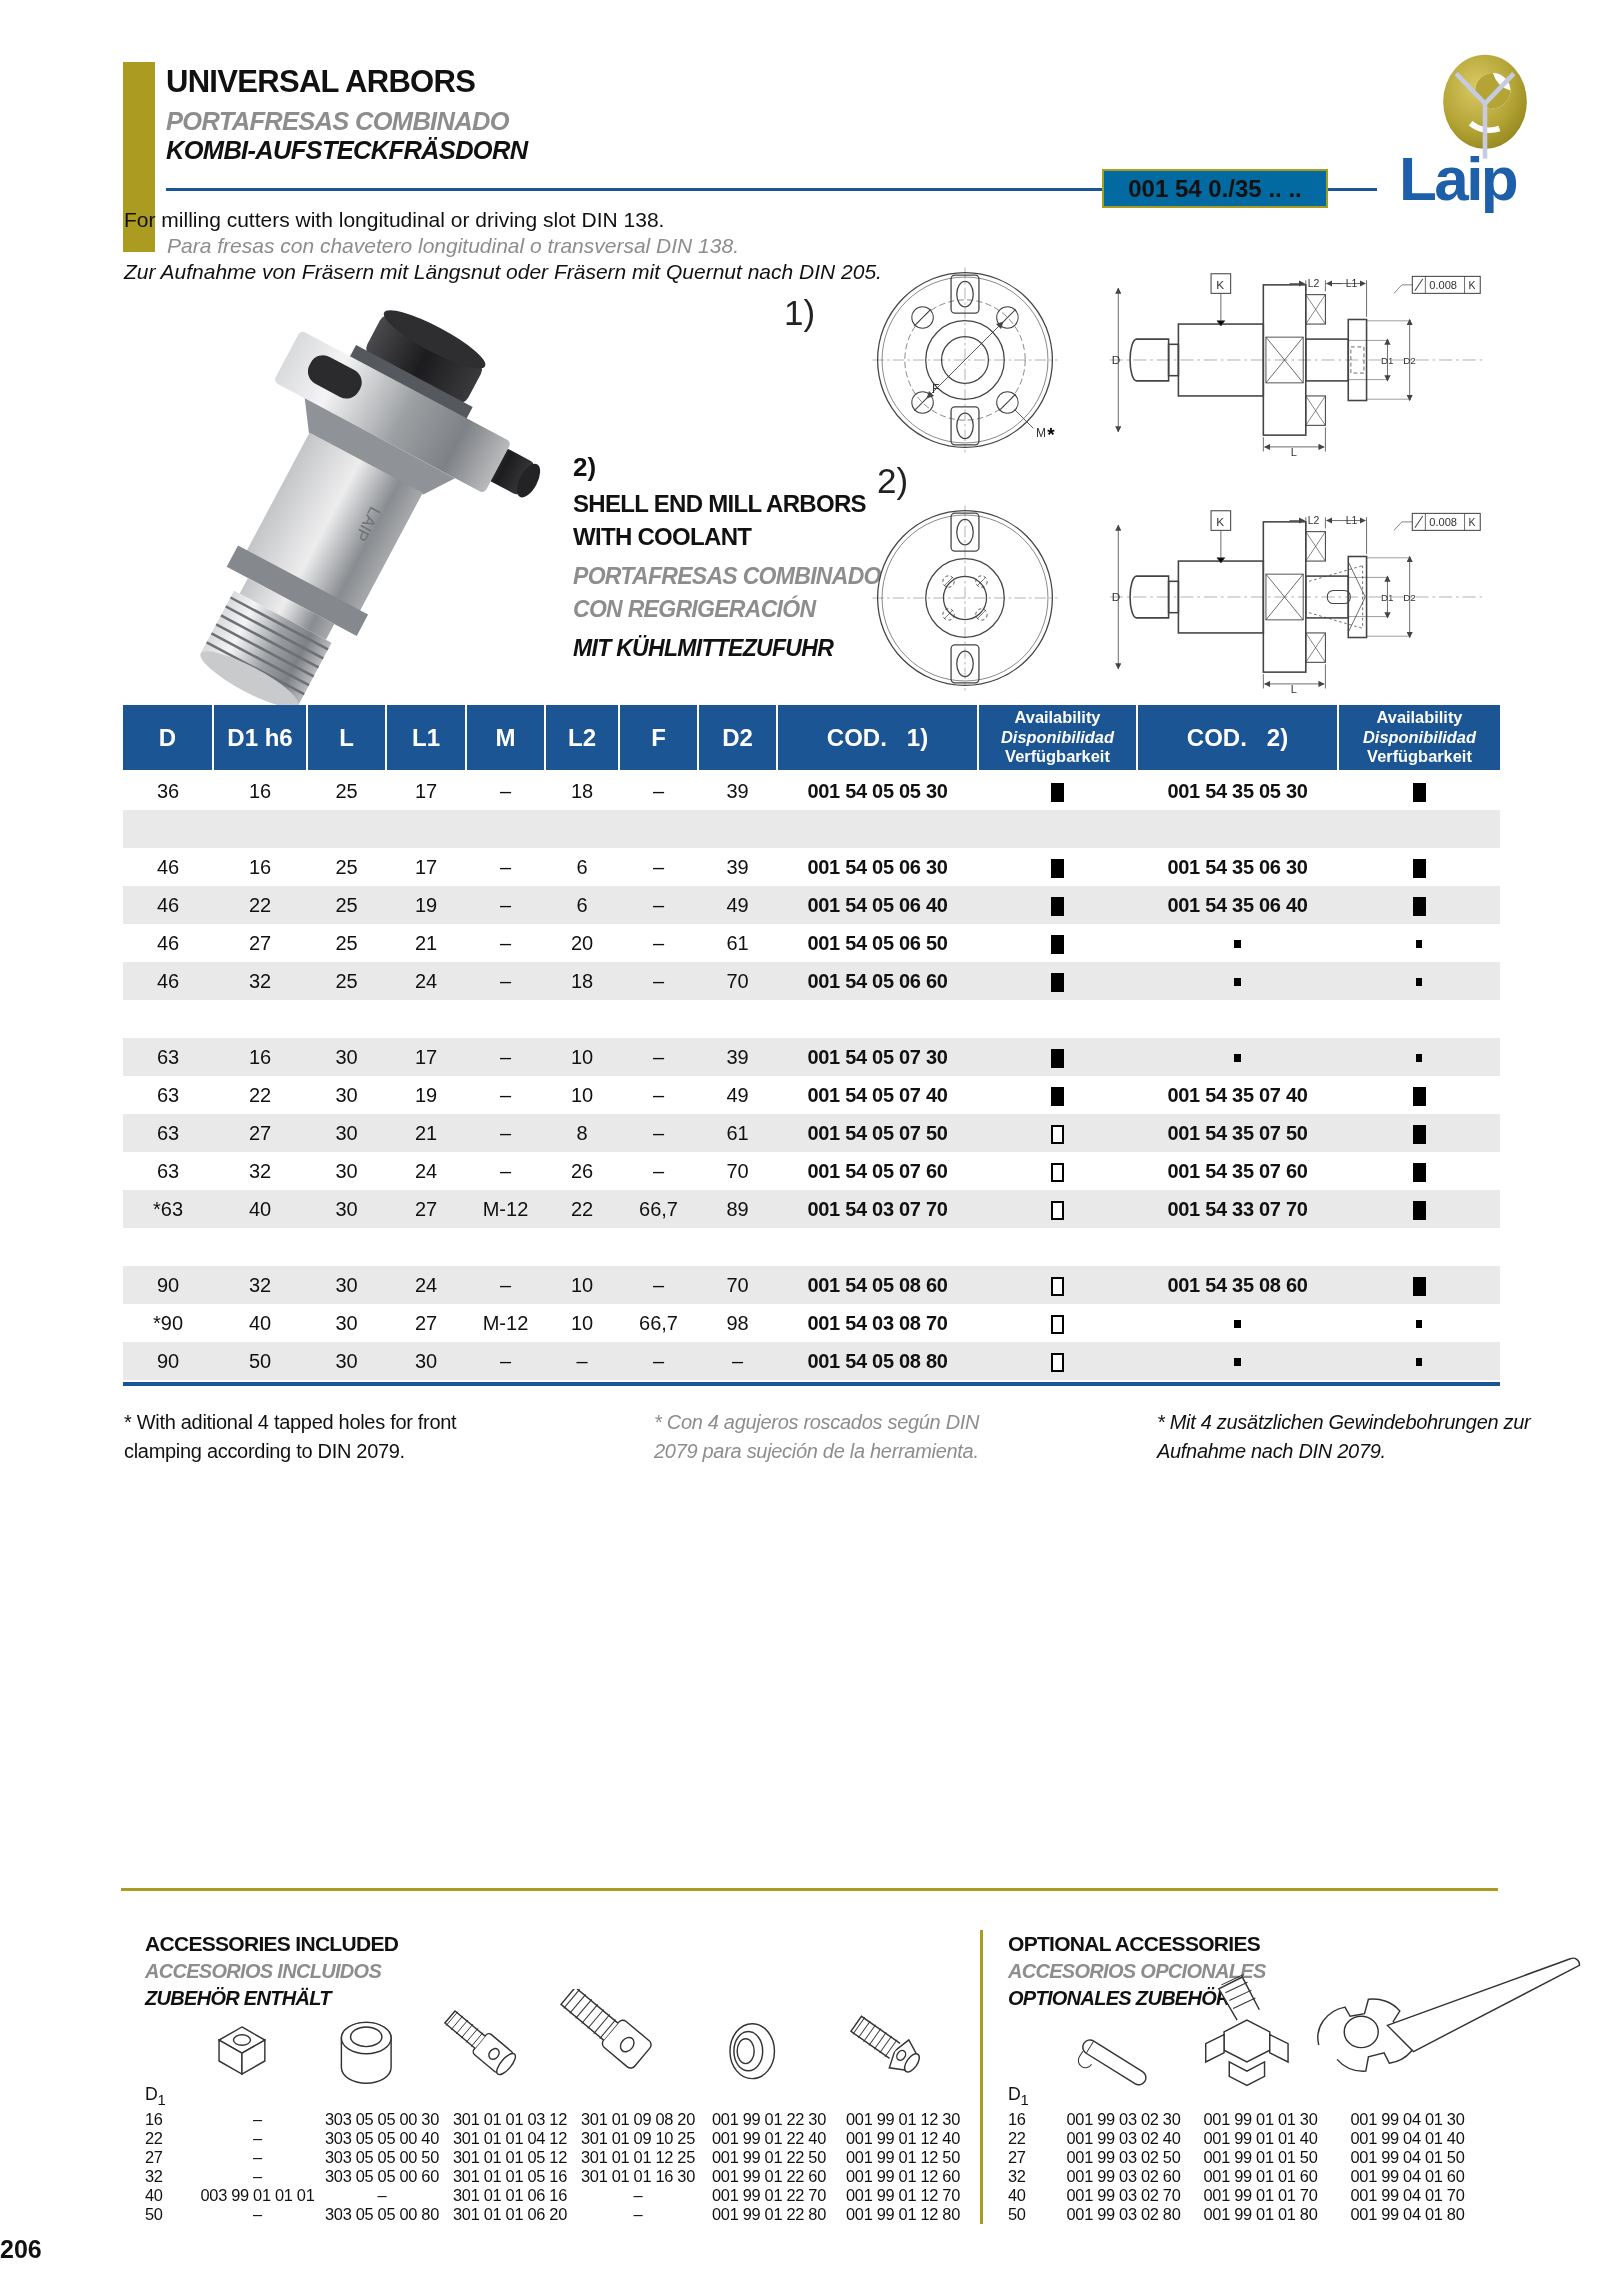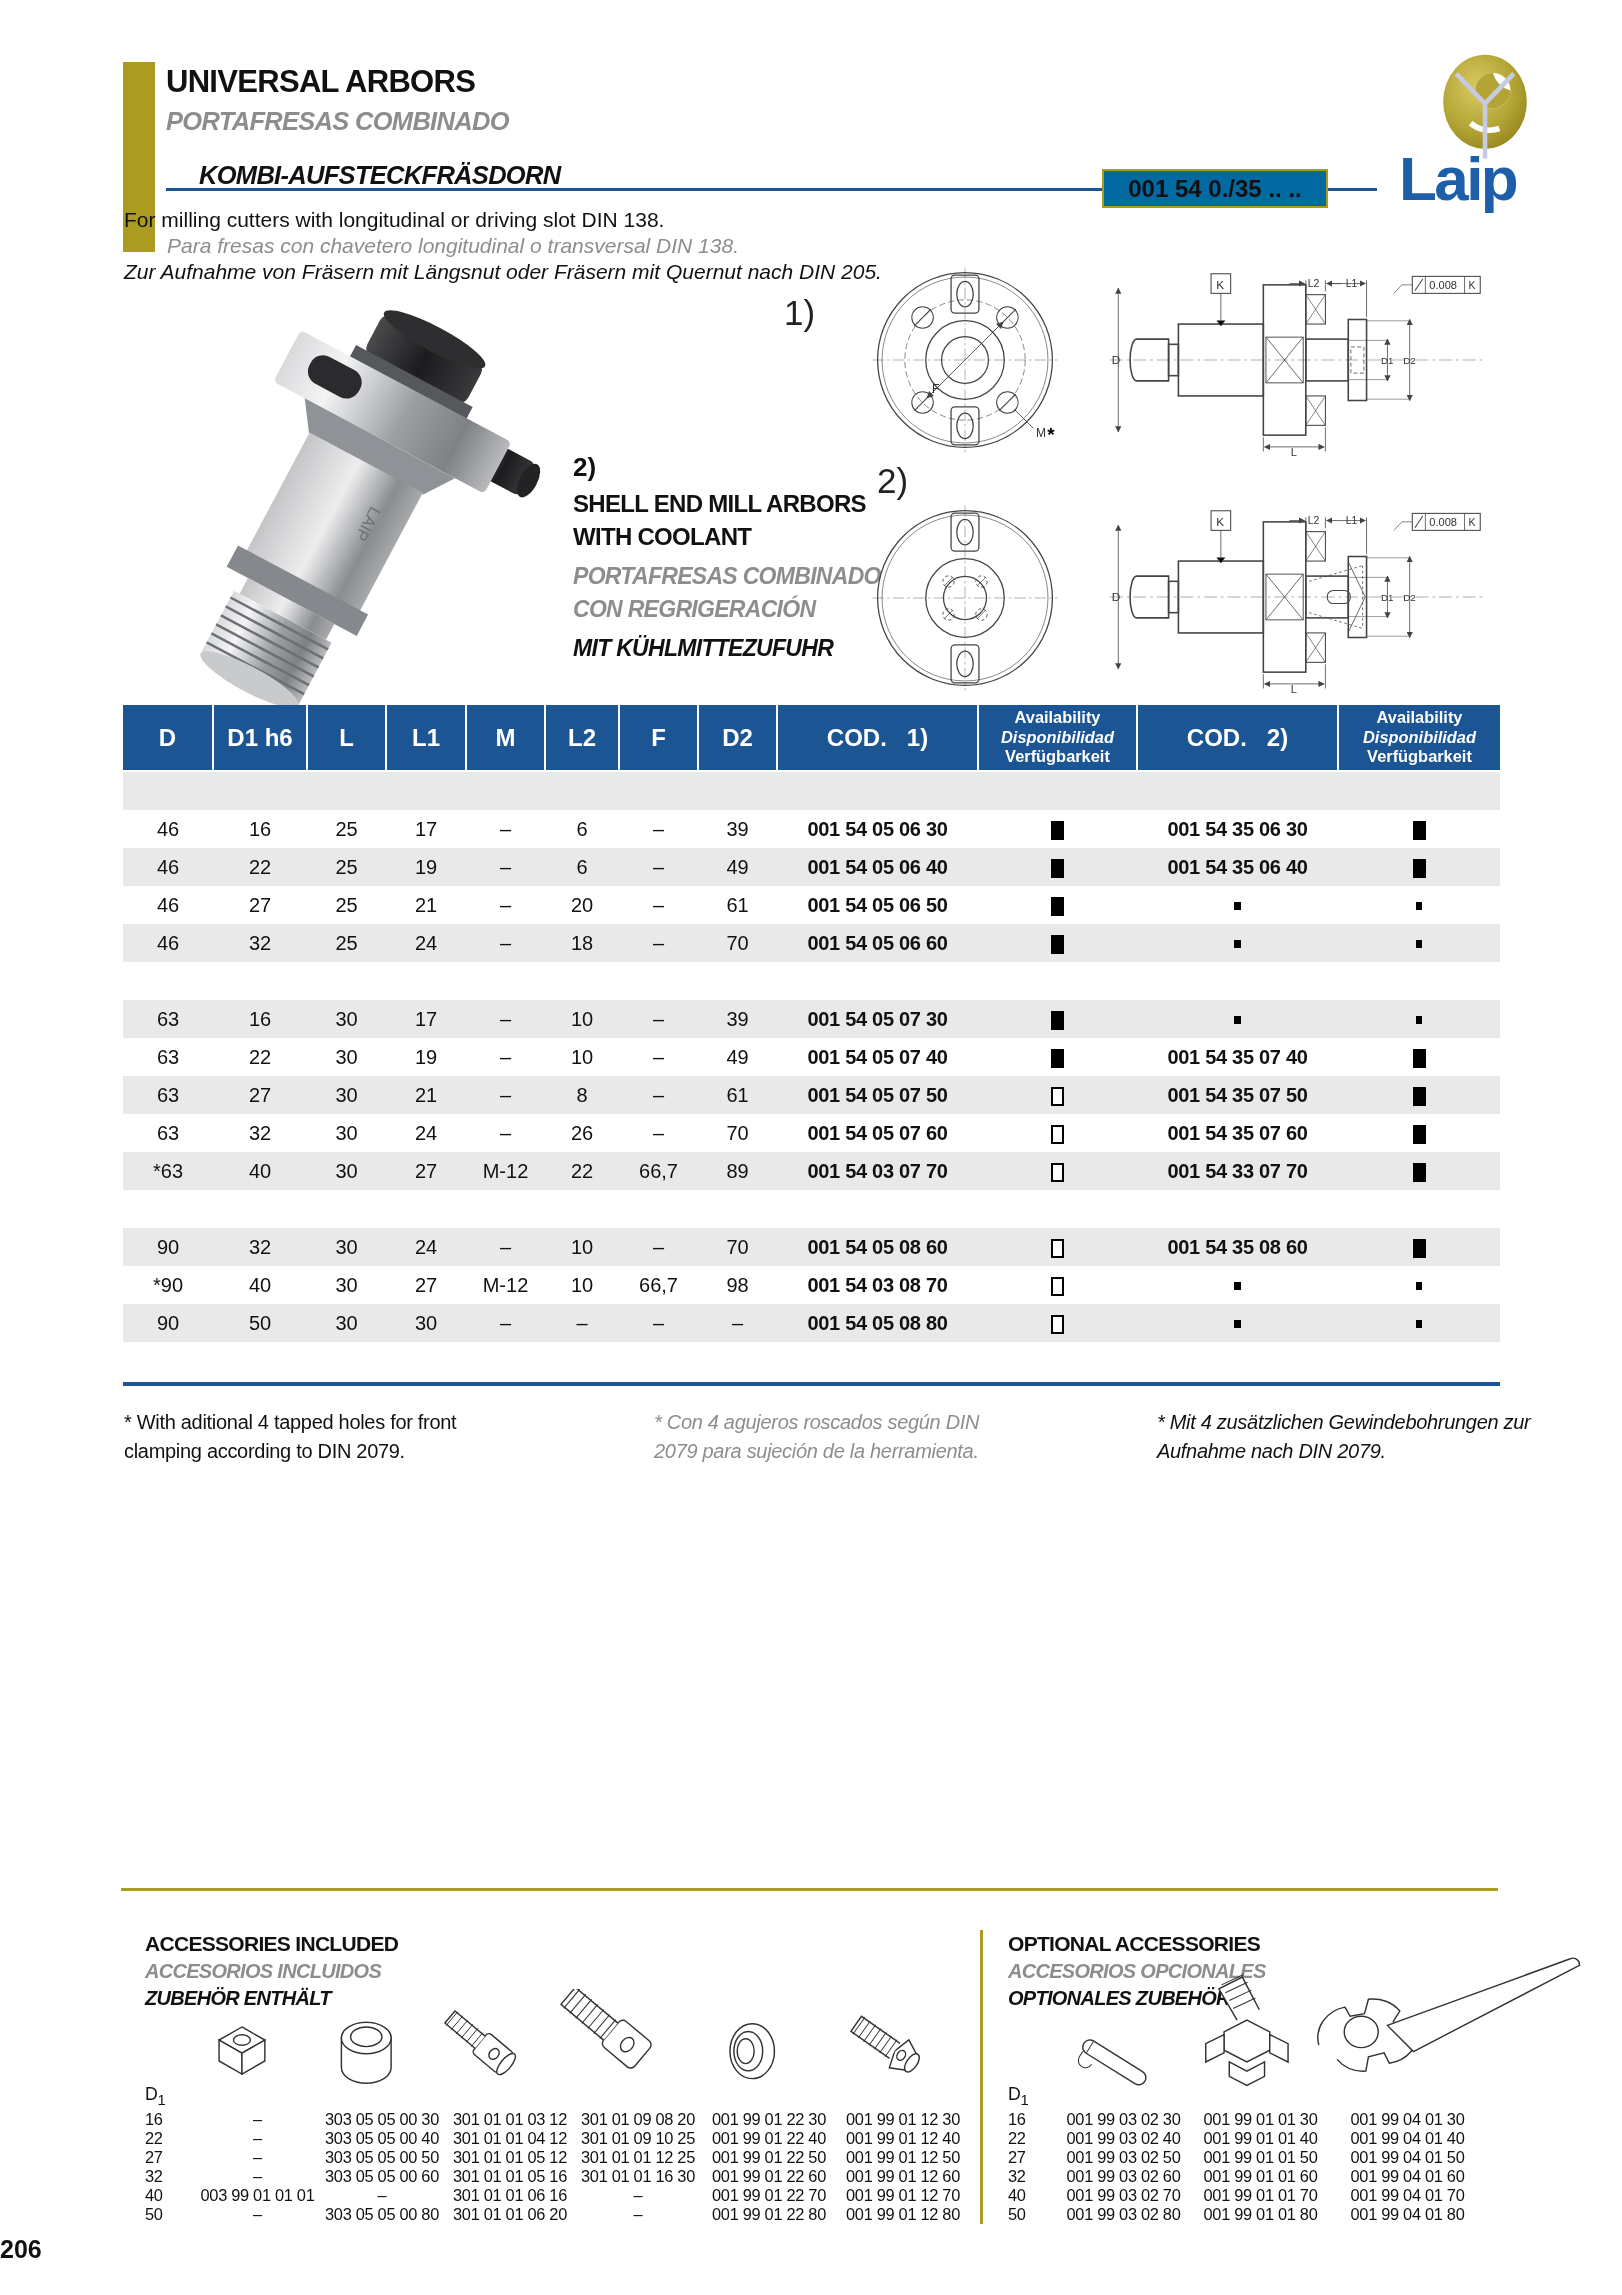--- a/index.html
+++ b/index.html
@@ -63,21 +63,21 @@
   svg text{font-family:"Liberation Sans",sans-serif;}
 </style>
 </head>
 <body>
 
 <div class="page">
 
   <div class="abs gold-bar" style="left:123px;top:62px;width:32px;height:190px;"></div>
   <div class="abs title-en" style="left:166px;top:64px;">UNIVERSAL ARBORS</div>
   <div class="abs title-es" style="left:166px;top:107px;">PORTAFRESAS COMBINADO</div>
-  <div class="abs title-de" style="left:166px;top:161px;margin-left:33px;">KOMBI-AUFSTECKFRÄSDORN</div>
+  <div class="abs title-de" style="left:166px;top:136px;">KOMBI-AUFSTECKFRÄSDORN</div>
   <div class="abs blue-rule" style="left:166px;top:188px;width:1211px;height:3.3px;"></div>
   <div class="abs code-box" style="left:1102px;top:169px;width:222px;height:35px;">001 54 0./35 .. ..</div>
 
   <svg class="abs" style="left:1400px;top:46px;" width="170" height="118" viewBox="0 0 260 180">
     <defs>
       <radialGradient id="goldg" cx="40%" cy="35%" r="75%">
         <stop offset="0" stop-color="#d9c964"></stop>
           <stop offset="0.6" stop-color="#b3a435"></stop>
           <stop offset="1" stop-color="#8f811c"></stop>
       </radialGradient>
@@ -393,20 +393,34 @@
           </th>
           <th class="cod-h">COD.   2)</th>
           <th class="av-h">
             <span>Availability</span>
             <span class="es">Disponibilidad</span>
             <span>Verfügbarkeit</span>
           </th>
         </tr>
       </thead>
       <tbody>
+          <tr>
+            <td class="dim">36</td>
+            <td class="dim">16</td>
+            <td class="dim">25</td>
+            <td class="dim">17</td>
+            <td class="dim">–</td>
+            <td class="dim">18</td>
+            <td class="dim">–</td>
+            <td class="dim">39</td>
+            <td class="cod">001 54 05 05 30</td>
+            <td><span class="sq"></span></td>
+            <td class="cod">001 54 35 05 30</td>
+            <td><span class="sq"></span></td>
+          </tr>
           <tr class="shade">
             <td colspan="12"></td>
           </tr>
           <tr>
             <td class="dim">46</td>
             <td class="dim">16</td>
             <td class="dim">25</td>
             <td class="dim">17</td>
             <td class="dim">–</td>
             <td class="dim">6</td>

